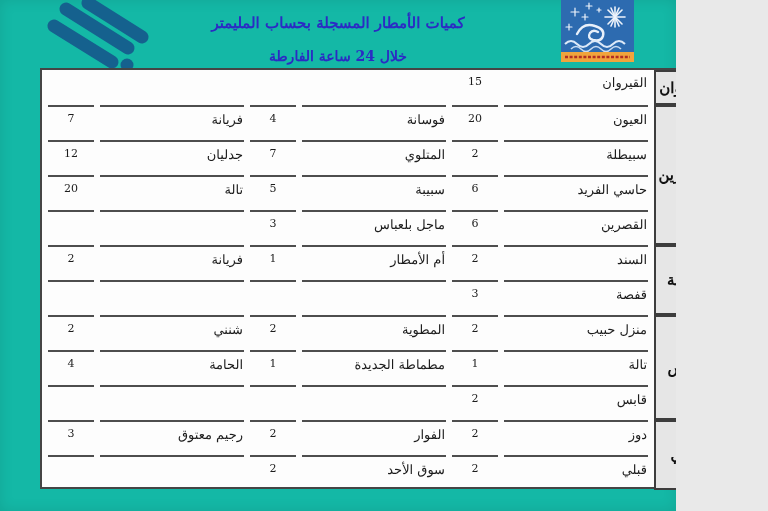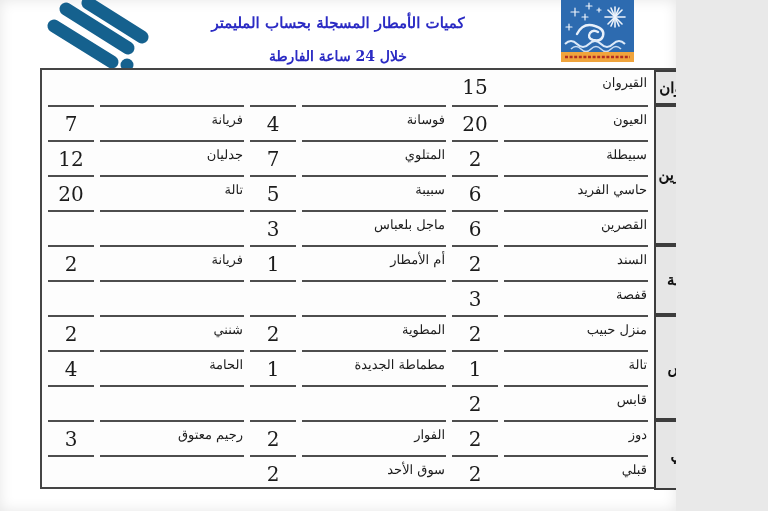--- a/index.html
+++ b/index.html
@@ -1,18 +1,18 @@
 <!DOCTYPE html>
 <html><head>
 <meta charset="utf-8">
 <style>
   html,body{margin:0;padding:0;}
   body{background:#e9e9e9;font-family:"DejaVu Serif","Liberation Serif",serif;}
   .sheet{
-    position:relative;width:676px;height:511px;background:#ffffff;
+    position:relative;width:676px;height:511px;background:#14b8a6;
     overflow:hidden;box-shadow:inset 0 0 14px rgba(0,0,0,0.10);
   }
   
   .title-block{position:absolute;top:13px;left:0;right:0;text-align:center;
     color:#2b2bc4;font-weight:bold;line-height:1.35;}
   .title-l1{font-size:15px;letter-spacing:.2px;}
   .title-l2{font-size:14px;margin-top:14px;}
   .logo-left{position:absolute;top:0;left:28px;width:125px;height:74px;}
   .logo-right{position:absolute;top:0;right:42px;width:73px;height:63px;}
   
@@ -23,21 +23,21 @@
   table.rain{
     width:100%;height:100%;border-collapse:separate;border-spacing:6px 0;
     direction:rtl;table-layout:fixed;
   }
   col.c-region{width:62px;}
   col.c-val{width:46px;}
   tr{height:35px;}
   td{border-top:2px solid #4e4e4e;vertical-align:top;padding-top:5px;
      font-size:13px;color:#1c1c1c;overflow:hidden;white-space:nowrap;}
   td.name{text-align:right;padding-left:2px;}
-  td.val{text-align:center;font-size:20px;}
+  td.val{text-align:center;font-size:11px;}
   tr.first > td{border-top:none;}
   th.region{
     background:#e6e6e6;border:2px solid #3d3d3d;font-size:15px;font-weight:bold;
     color:#111;vertical-align:middle;text-align:center;padding:0 2px;
   }
 </style>
 </head>
 <body>
 
 <div class="sheet">

